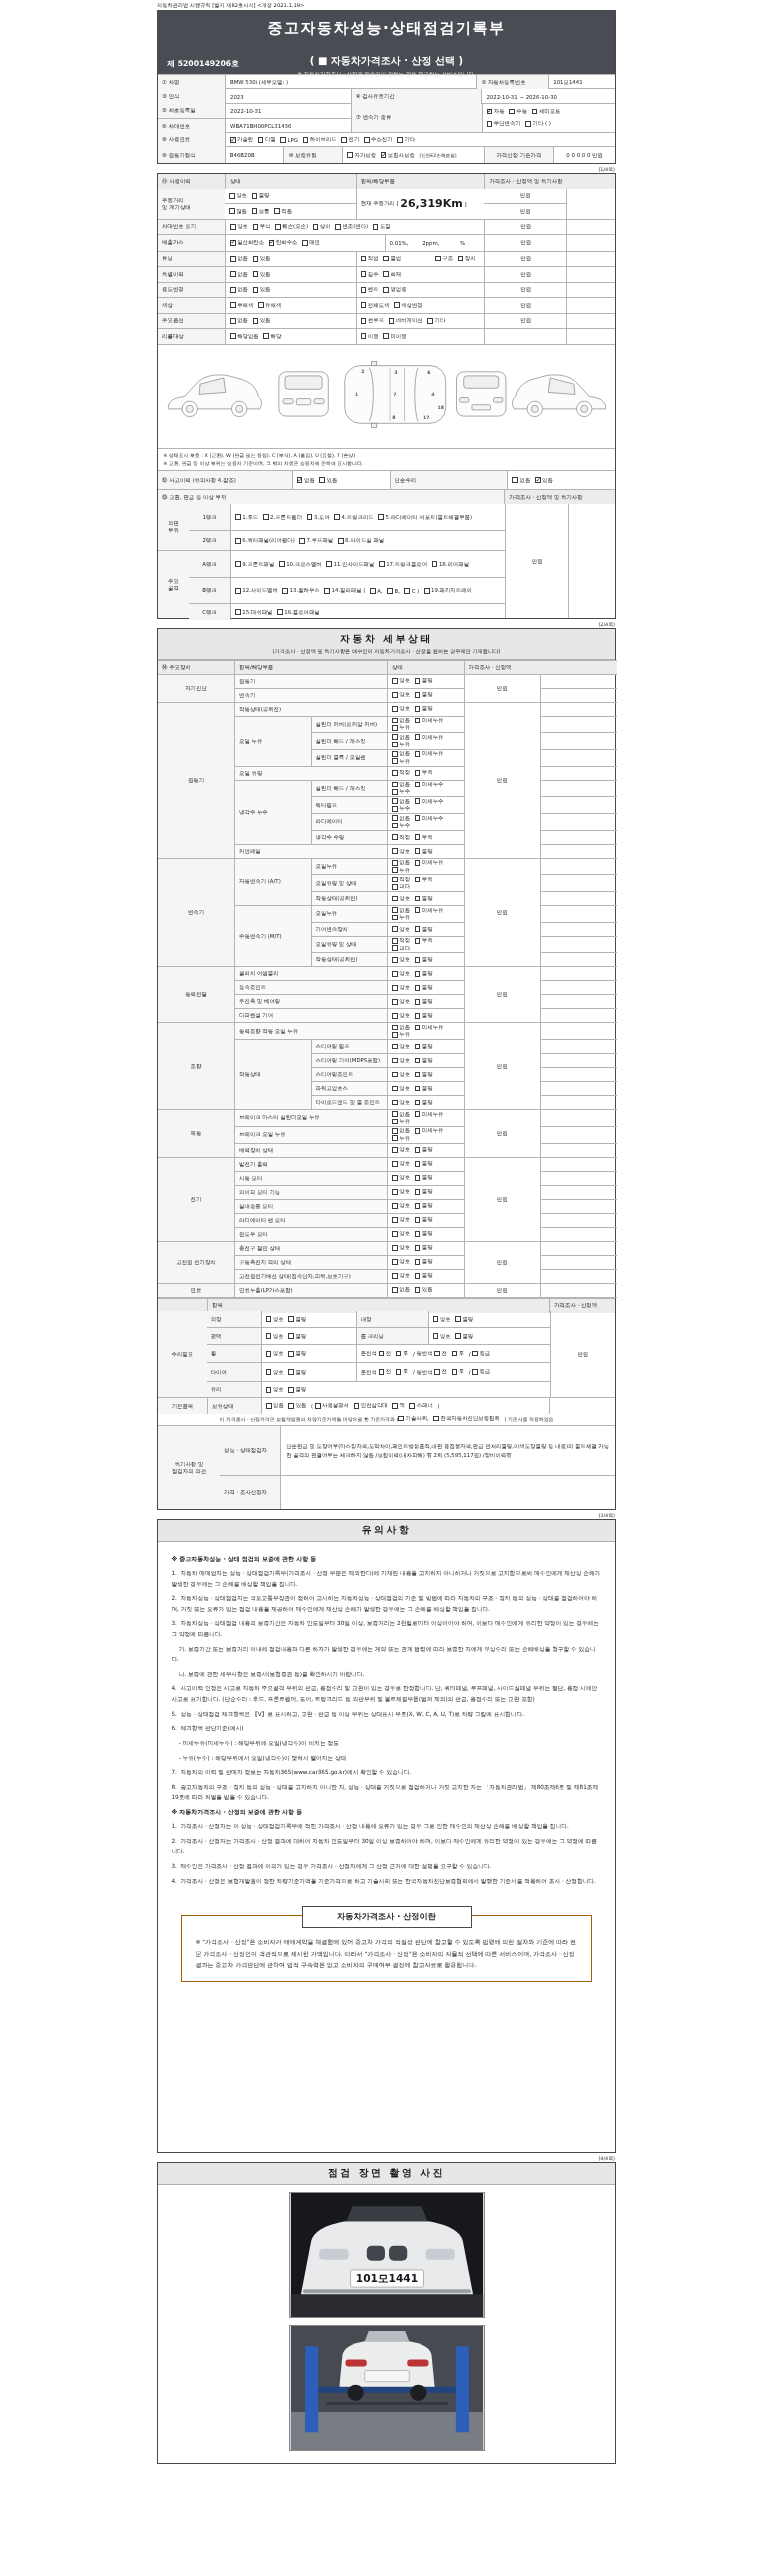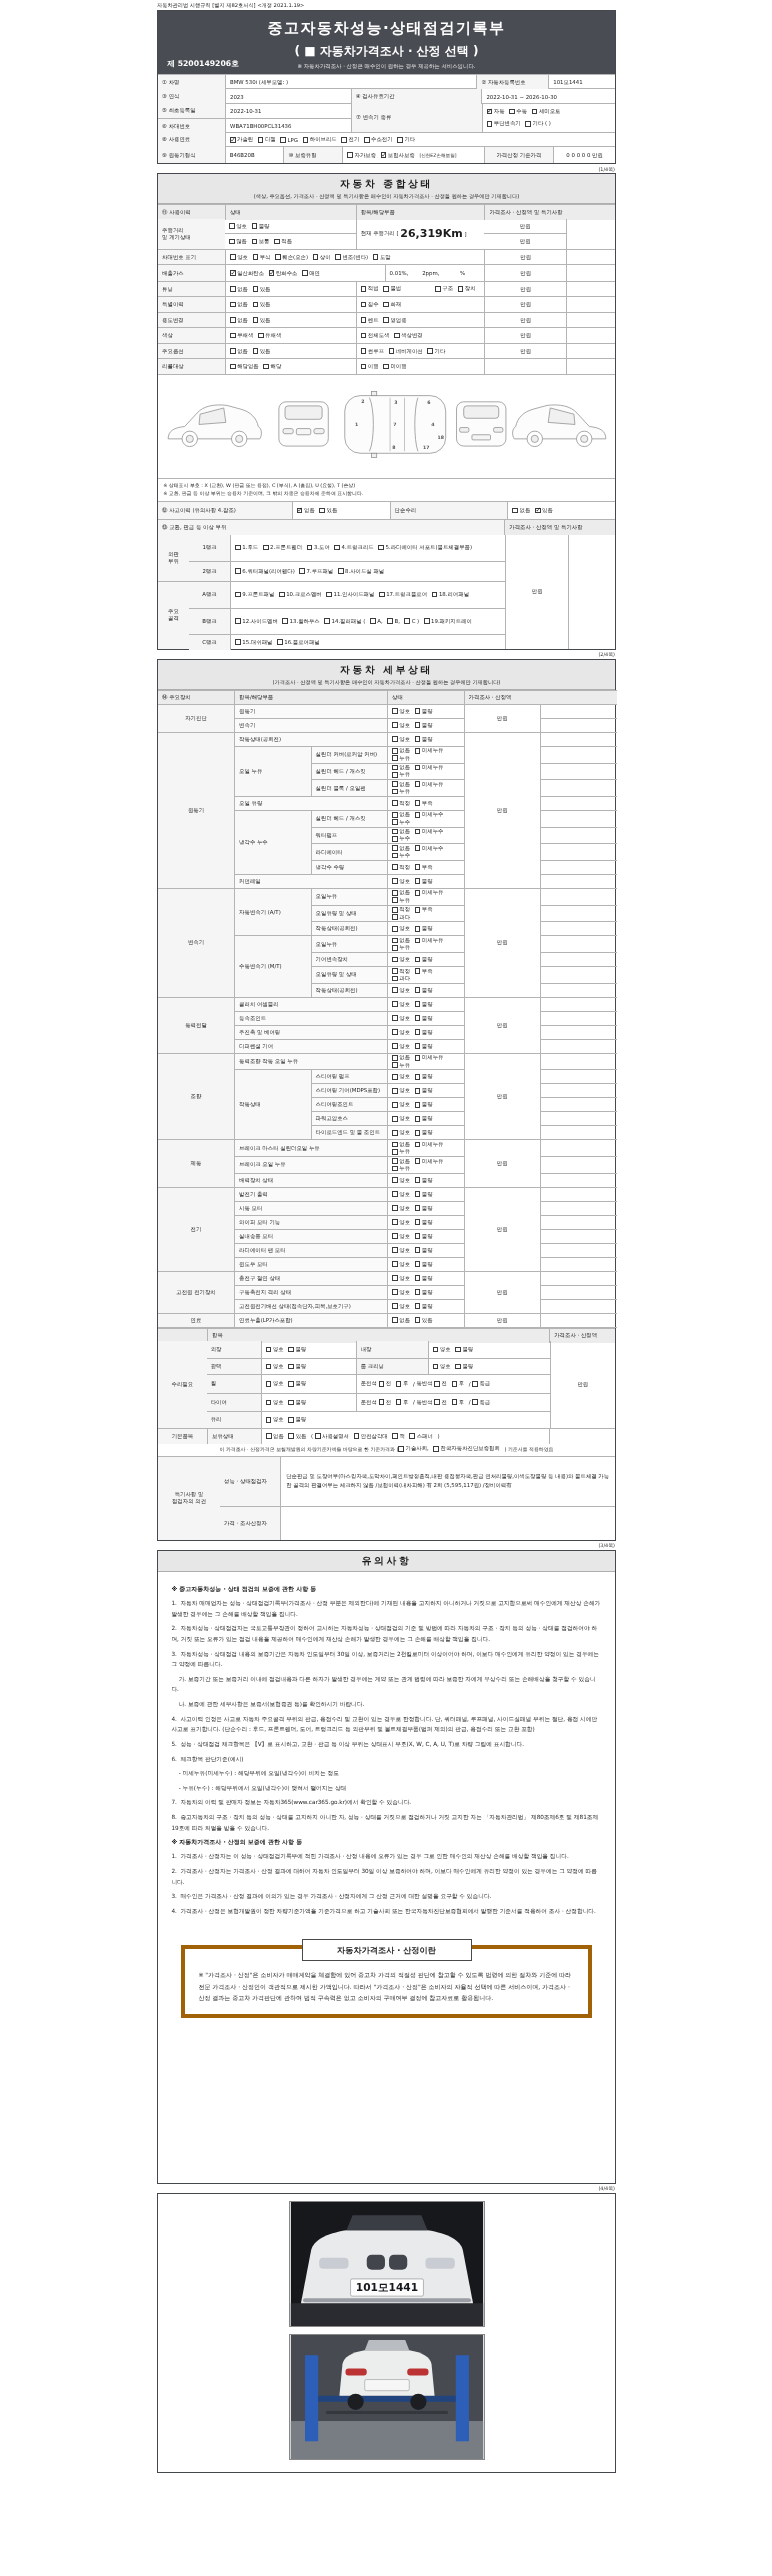--- a/index.html
+++ b/index.html
@@ -5,21 +5,21 @@
   * { box-sizing: border-box; margin:0; padding:0; }
   body { width:773px; min-height:2576px; background:#fff; font-family:"DejaVu Sans","Liberation Sans",sans-serif; color:#1c1c1c; }
   .doc { width:459px; margin-left:157px; padding-top:1.5px; }
   .lawnote { font-size:5.2px; color:#222; margin-bottom:1.5px; }
   .block { border:1px solid #45484e; background:#fff; }
   .marker { text-align:right; font-size:4.9px; color:#333; padding:1.5px 1px; }
 
   
   .banner { background:#494c53; color:#fff; text-align:center; padding:8.2px 0 5.2px; position:relative; height:63px; }
   .b-title { font-size:15px; font-weight:bold; letter-spacing:1.5px; }
-  .b-sub { font-size:12px; font-weight:bold; margin-top:5px; }
+  .b-sub { font-size:10px; font-weight:bold; margin-top:16px; }
   .b-note { font-size:5.4px; color:#e4e4e4; margin-top:2.6px; }
   .docno { position:absolute; left:9.3px; bottom:4.6px; font-size:7.7px; font-weight:bold; }
 
   
   .shead { background:#e7e7e7; text-align:center; padding:4.1px 0 3.1px; border-bottom:0.5px solid #aeaeae; }
   .shead .t { font-size:9.8px; font-weight:bold; letter-spacing:2.6px; }
   .shead .s { font-size:5.2px; margin-top:2.1px; color:#222; }
 
   
   .trow { display:flex; border-top:0.5px solid #b4b4b4; align-items:stretch; }
@@ -51,21 +51,21 @@
   table.det td.blk { width:26px; }
   table.det tr td:first-child { border-left:none; }
   table.det tr td:last-child { border-right:none; }
 
   .digitbox { border:0.5px solid #999; background:#f1f1f1; padding:2.1px 7.2px; font-size:7.2px; letter-spacing:3.1px; margin-left:7.2px; }
 
   
   .notice-body { padding:8.2px 13.4px 5.2px; }
   .n-sec { font-size:6px; font-weight:bold; margin:5.2px 0 4.1px; }
   .nitem { font-size:5.7px; line-height:1.85; margin-bottom:4.1px; white-space:pre-wrap; }
-  .pdef { border:4px solid #a16207; margin:19.6px 23px 13.4px; padding:2.1px 13.4px 10.3px; }
+  .pdef { border:1px solid #a16207; margin:19.6px 23px 13.4px; padding:2.1px 13.4px 10.3px; }
   .pdef .pt { border:0.8px solid #4a4a4a; width:170px; margin:-12.4px auto 8.2px; background:#fff; text-align:center; font-size:8.2px; font-weight:bold; padding:4.6px 0; }
   .pdef .pb { font-size:6px; line-height:1.9; font-weight:500; }
 
   .photos { text-align:center; padding:7.2px 0 5.2px; }
   .photo { display:block; margin:0 auto 7.2px; border:0.5px solid #888; }
 
   svg text { font-family:"DejaVu Sans",sans-serif; }
   .diagwrap { height:104px; display:flex; align-items:center; justify-content:center; border-top:0.5px solid #b4b4b4; }
   .legend { font-size:4.9px; line-height:1.7; padding:2.1px 5.2px 3.1px; border-top:0.5px solid #b4b4b4; }
 </style>
@@ -174,24 +174,20 @@
             </span></span>
         <span style="font-size:4.6px">[신한EZ손해보험]</span>
       </div>
       <div class="tc lab ctr" style="width:70px">가격산정 기준가격</div>
       <div class="tc ctr" style="width:62px">0 0 0 0 0 만원</div>
     </div>
   </div>
   <div class="marker">(1/4쪽)</div>
 
   <div class="block">
-    <div class="shead">
-      <div class="t">자동차 종합상태</div>
-      <div class="s">(색상, 주요옵션, 가격조사 · 산정액 및 특기사항은 매수인이 자동차가격조사 · 산정을 원하는 경우에만 기재합니다)</div>
-    </div>
     <div class="trow" style="height:13.4px">
       <div class="tc hd" style="width:67px">⑪ 사용이력</div>
       <div class="tc hd" style="width:131px">상태</div>
       <div class="tc hd" style="width:129px">항목/해당부품</div>
       <div class="tc hd" style="width:131px">가격조사 · 산정액 및 특기사항</div>
     </div>
     <div class="trow" style="height:31px">
       <div class="tc lab" style="width:67px;white-space:pre-line">주행거리
 및 계기상태</div>
       <div class="col" style="width:131px">
@@ -1435,20 +1431,23 @@
         </div>
     </div>
     <div class="pdef">
       <div class="pt">자동차가격조사 · 산정이란</div>
       <div class="pb">※ "가격조사 · 산정"은 소비자가 매매계약을 체결함에 있어 중고차 가격의 적절성 판단에 참고할 수 있도록 법령에 의한 절차와 기준에 따라 전문 가격조사 · 산정인이 객관적으로 제시한 가액입니다. 따라서 "가격조사 · 산정"은 소비자의 자율적 선택에 따른 서비스이며, 가격조사 · 산정 결과는 중고차 가격판단에 관하여 법적 구속력은 없고 소비자의 구매여부 결정에 참고자료로 활용됩니다.</div>
     </div>
   </div>
   <div class="marker">(4/4쪽)</div>
 
   <div class="block">
+    <div class="shead">
+      <div class="t">점검 장면 촬영 사진</div>
+    </div>
     <div class="photos">
       <svg class="photo" width="196" height="126" viewBox="0 0 380 245">
         <rect width="380" height="245" fill="#17181c"></rect>
         <rect y="200" width="380" height="45" fill="#2a2b30"></rect>
         <path d="M20 200 L40 96 C44 76 70 62 110 56 L270 56 C310 62 336 76 340 96 L360 200 Z" fill="#e9eaec"></path>
         <path d="M110 56 L270 56 L258 26 L122 26 Z" fill="#3a3d44"></path>
         <rect x="56" y="110" width="58" height="22" rx="8" fill="#c9ccd2"></rect>
         <rect x="266" y="110" width="58" height="22" rx="8" fill="#c9ccd2"></rect>
         <rect x="150" y="104" width="36" height="30" rx="10" fill="#42454c"></rect>
         <rect x="194" y="104" width="36" height="30" rx="10" fill="#42454c"></rect>

